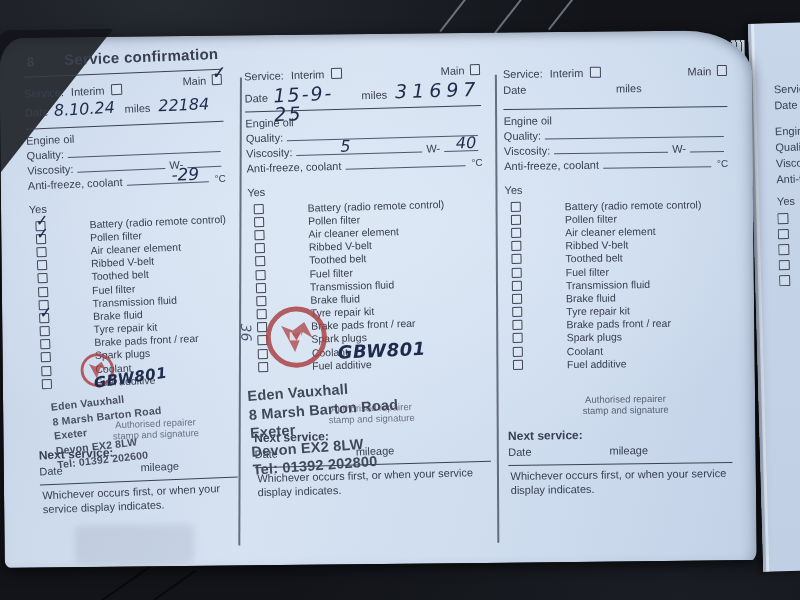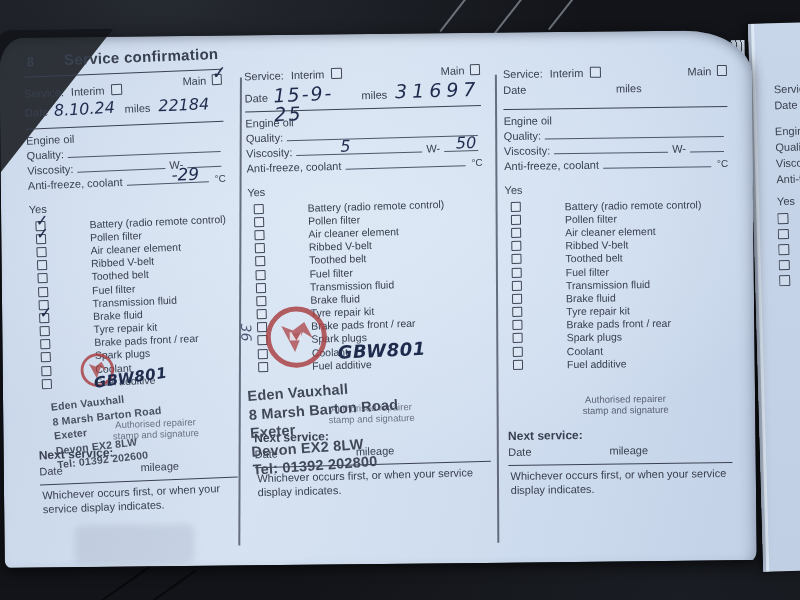--- a/index.html
+++ b/index.html
@@ -327,21 +327,21 @@
         <span>Quality:</span>
         <span class="rule"></span>
       </div>
       <div class="field-row">
         <span>Viscosity:</span>
         <span class="rule">
             <span class="hw">5</span>
           </span>
         <span>W-</span>
         <span class="rule rule-short">
-            <span class="hw">50</span>
+            <span class="hw">40</span>
           </span>
       </div>
       <div class="field-row anti-row">
         <span>Anti-freeze, coolant</span>
         <span class="rule">
             <span class="hw anti-hw"></span>
           </span>
         <span class="deg">°C</span>
       </div>
       <div class="yes-row">Yes</div>

